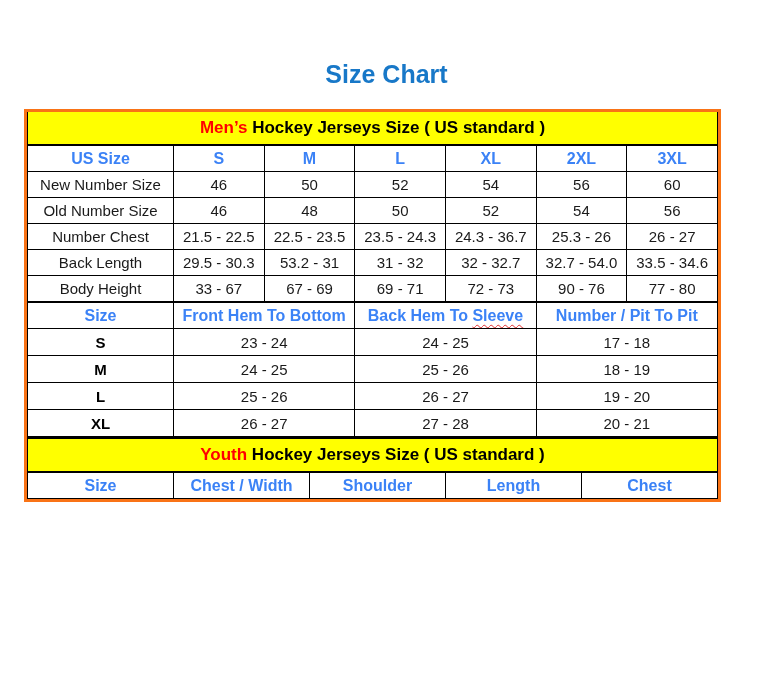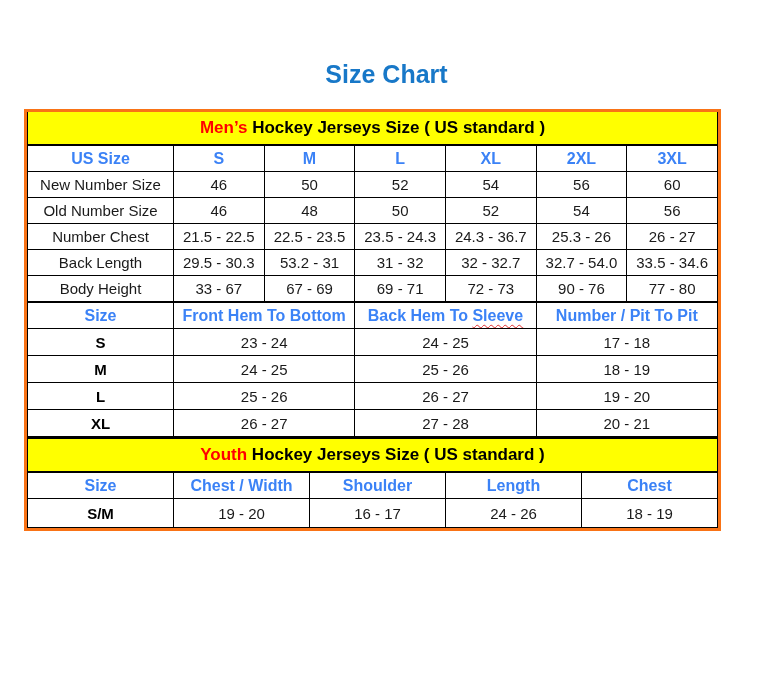--- a/index.html
+++ b/index.html
@@ -174,23 +174,16 @@
         <tr class="band">
       <td colspan="5"><span class="red">Youth</span><span> Hockey Jerseys Size ( US standard )</span></td>
     </tr>
     <tr class="head">
       <th>Size</th>
       <th>Chest / Width</th>
       <th>Shoulder</th>
       <th>Length</th>
       <th>Chest</th>
     </tr>
-    <tr class="data">
-      <td class="szb">S/M</td>
-      <td>19 - 20</td>
-      <td>16 - 17</td>
-      <td>24 - 26</td>
-      <td>18 - 19</td>
-    </tr>
   </tbody>
     </table>
 
 </div>
 
 </body></html>

